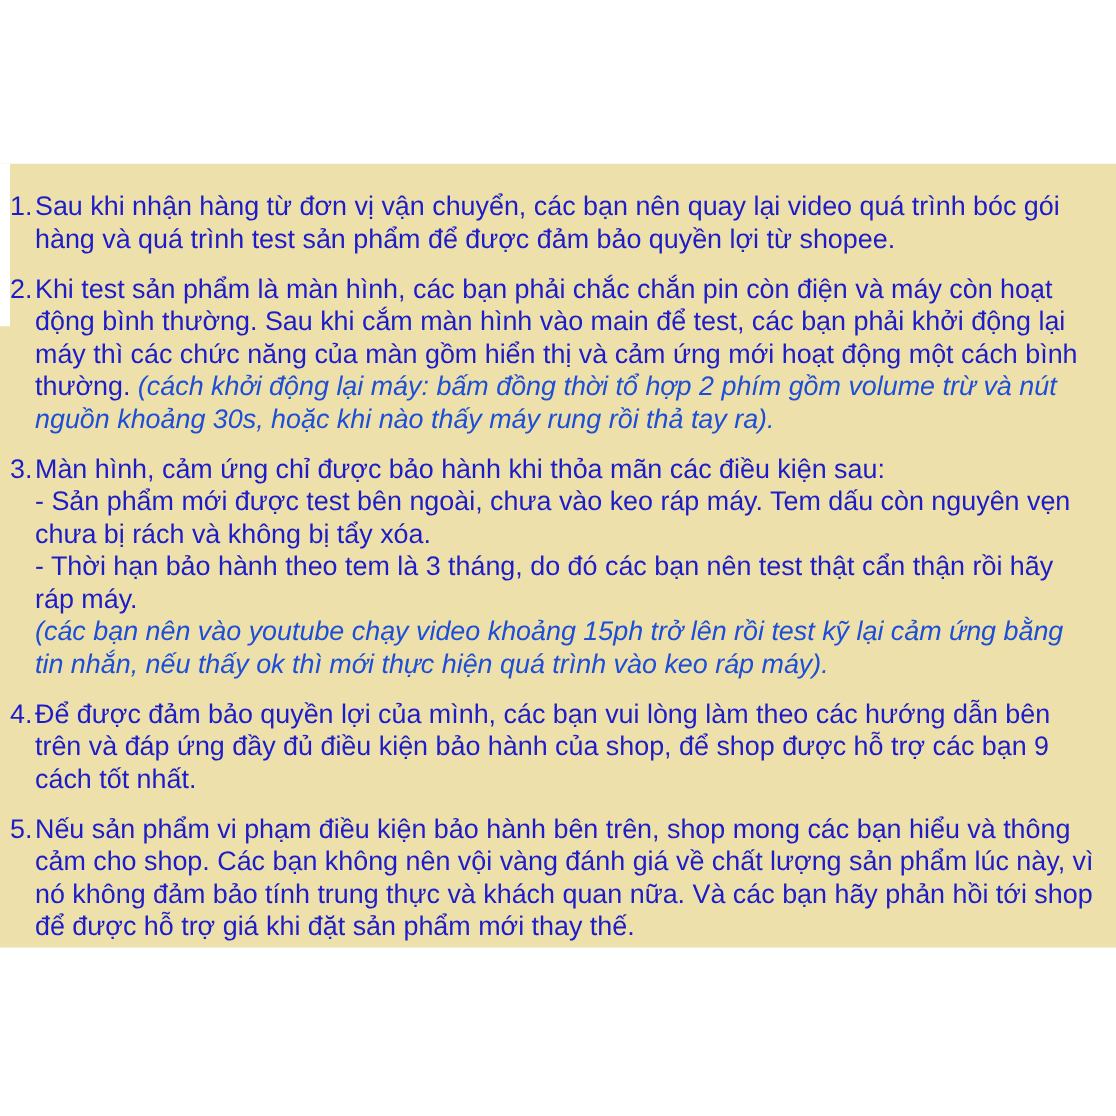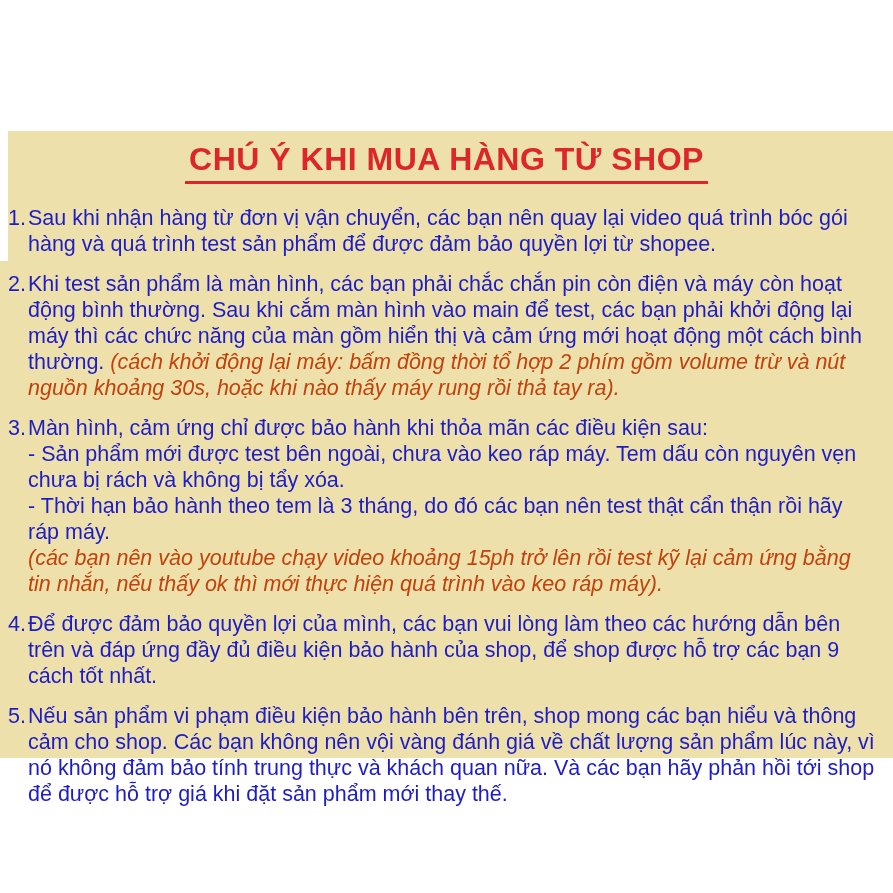--- a/index.html
+++ b/index.html
@@ -49,30 +49,27 @@
     position: relative;
     margin-bottom: 14px;
   }
   .item-number {
     position: absolute;
     left: -20px; top: 0;
   }
   .seg { white-space: pre-line; text-align: right; }
   .seg-note {
     font-style: italic;
-    color: #c2410c;
+    color: #1d4ed8;
   }
 </style>
 </head>
 <body>
 
 <div class="notice-panel">
-  <div class="title-row">
-    <span class="notice-title">CHÚ Ý KHI MUA HÀNG TỪ SHOP</span>
-  </div>
 
   <div class="notice-body">
 
     <div class="notice-item">
       <span class="item-number">1.</span>
       <span class="seg">Sau khi nhận hàng từ đơn vị vận chuyển, các bạn nên quay lại video quá trình bóc gói hàng và quá trình test sản phẩm để được đảm bảo quyền lợi từ shopee.</span>
     </div>
 
     <div class="notice-item">
       <span class="item-number">2.</span>

